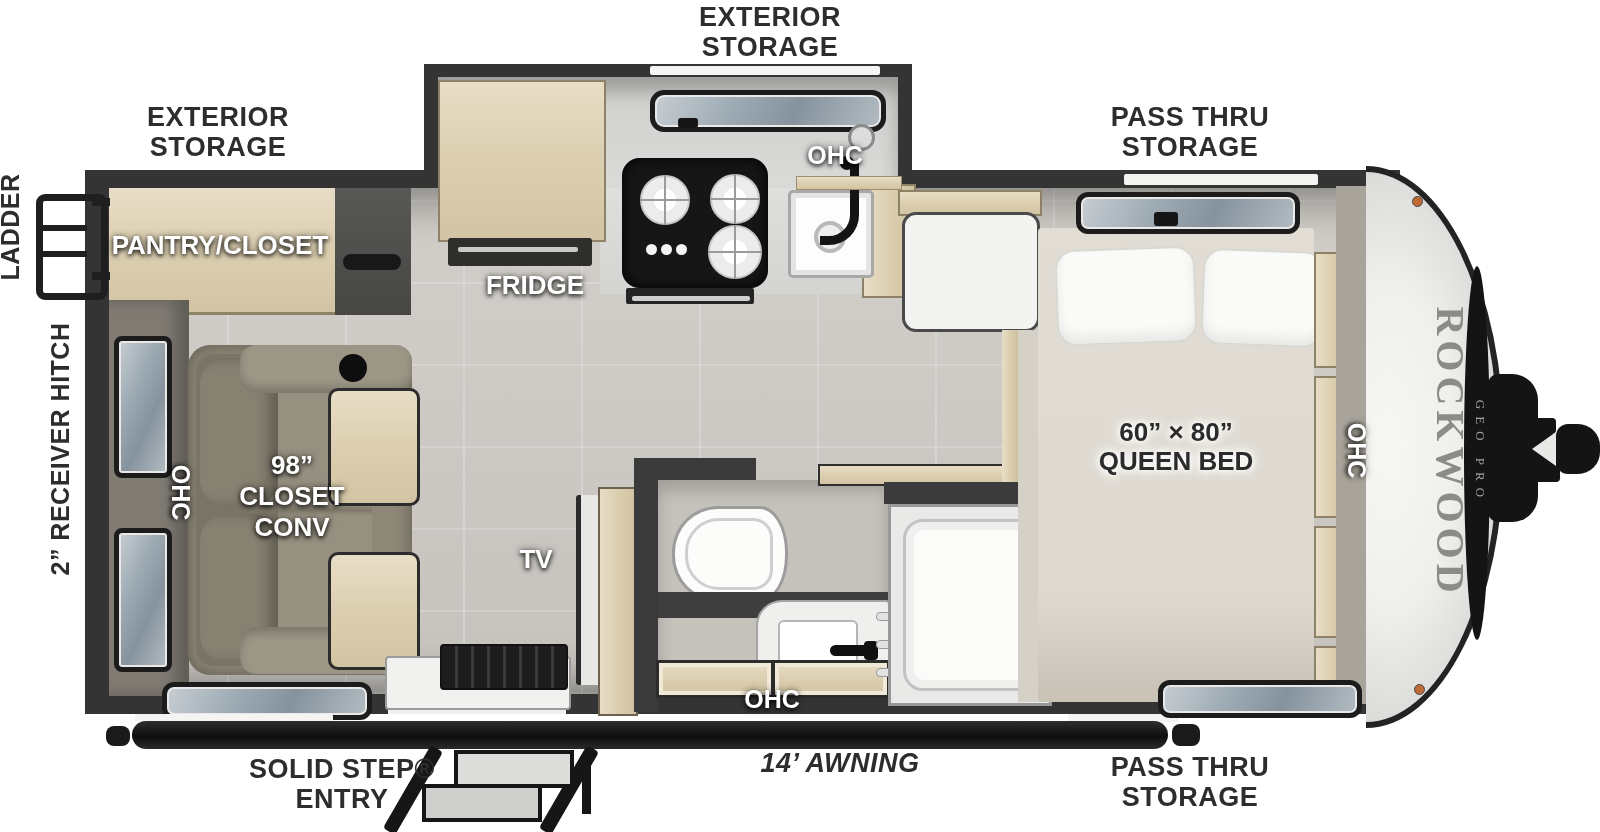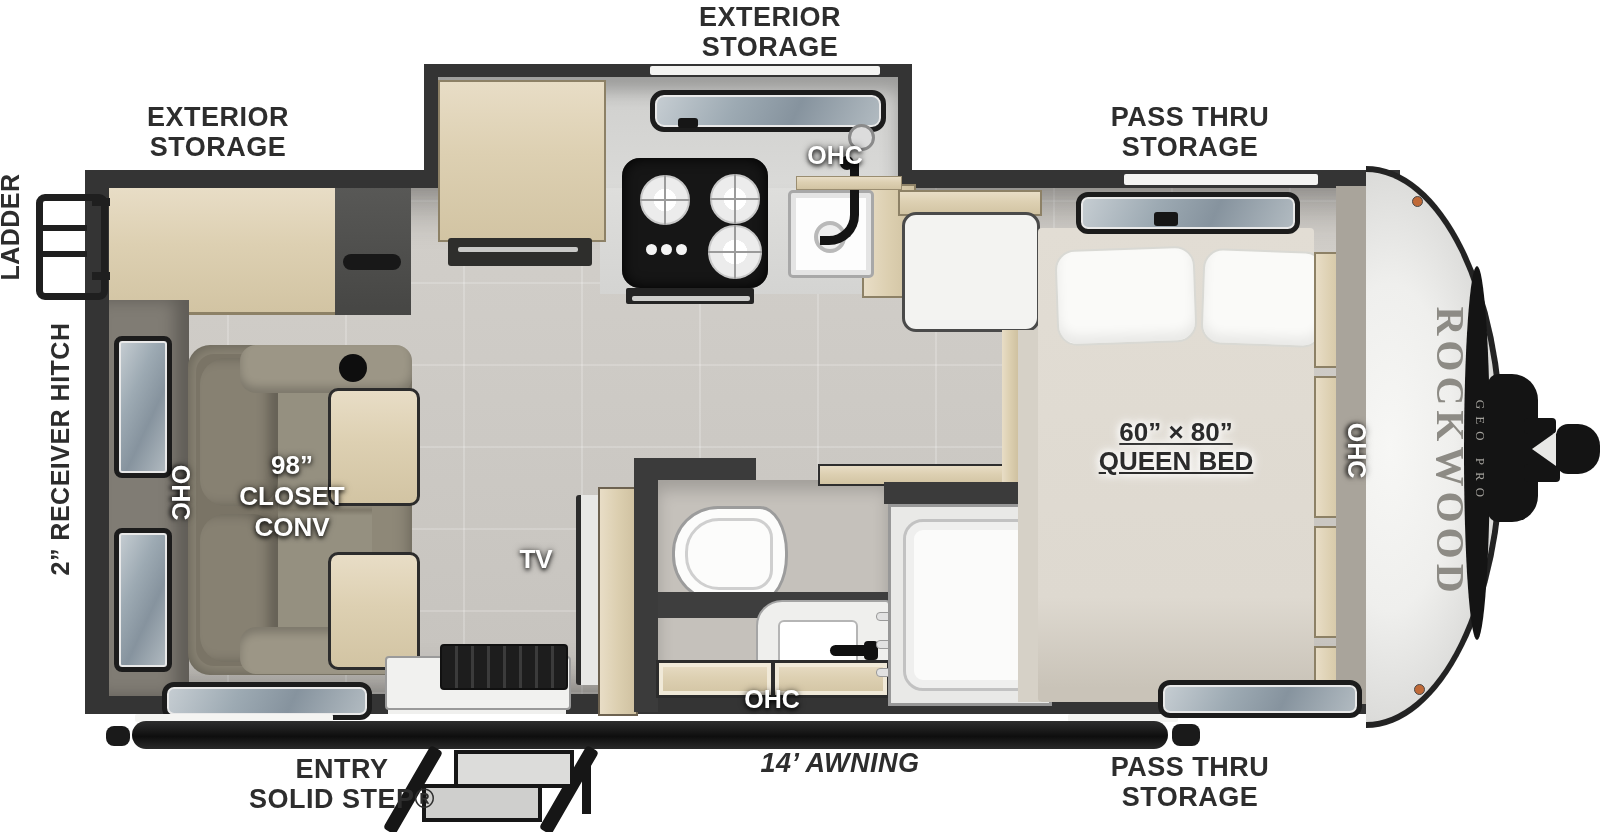--- a/index.html
+++ b/index.html
@@ -4,21 +4,21 @@
 <style>
   html,body{margin:0;padding:0;background:#ffffff;}
   .stage{position:relative;width:1600px;height:832px;background:#ffffff;overflow:hidden;
          font-family:"Liberation Sans", sans-serif;}
   .abs{position:absolute;}
   
   .lbl-ext{color:#2d2d2d;font-weight:bold;font-size:27px;line-height:30px;text-align:center;letter-spacing:.5px;white-space:nowrap;}
   .lbl-int{color:#ffffff;font-weight:bold;font-size:26px;line-height:31px;text-align:center;white-space:nowrap;
            text-shadow:0 2px 4px rgba(0,0,0,.85),0 0 7px rgba(0,0,0,.55);}
   .lbl-bed{color:#2b2b2b;font-weight:bold;font-size:26px;line-height:29px;text-align:center;white-space:nowrap;
-           text-shadow:0 0 6px #ffffff,0 0 10px #ffffff,0 0 14px #ffffff;text-decoration:underline;}
+           text-shadow:0 0 6px #ffffff,0 0 10px #ffffff,0 0 14px #ffffff;}
   .rot-ccw{transform:rotate(-90deg);}
   .rot-cw{transform:rotate(90deg);}
   
   .wall{background:#343434;}
   .floor{background-color:#cac7c2;
     background-image:
       repeating-linear-gradient(90deg, rgba(255,255,255,.20) 0 2px, rgba(255,255,255,0) 2px 118px),
       repeating-linear-gradient(0deg, rgba(255,255,255,.18) 0 2px, rgba(255,255,255,0) 2px 82px),
       linear-gradient(180deg,#d2cfca,#c6c3be);
     box-shadow:inset 0 26px 36px rgba(0,0,0,.20), inset 26px 0 34px rgba(0,0,0,.16),
@@ -211,27 +211,29 @@
   </div>
   <div class="abs lbl-ext" style="left:1060px;top:102px;width:260px;">
     <div>PASS THRU</div>
     <div>STORAGE</div>
   </div>
   <div class="abs lbl-ext" style="left:1060px;top:752px;width:260px;">
     <div>PASS THRU</div>
     <div>STORAGE</div>
   </div>
   <div class="abs lbl-ext" style="left:222px;top:754px;width:240px;">
+    <div>SOLID STEP®</div>
     <div>ENTRY</div>
-    <div>SOLID STEP®</div>
   </div>
   <div class="abs lbl-ext" style="left:700px;top:748px;width:280px;font-style:italic;">14’ AWNING</div>
   <div class="abs lbl-ext rot-ccw" style="left:-60px;top:212px;width:140px;font-size:25px;">LADDER</div>
   <div class="abs lbl-ext rot-ccw" style="left:-80px;top:434px;width:280px;font-size:25px;">2” RECEIVER HITCH</div>
 
+  <div class="abs lbl-int" style="left:105px;top:230px;width:230px;">PANTRY/CLOSET</div>
+  <div class="abs lbl-int" style="left:435px;top:270px;width:200px;">FRIDGE</div>
   <div class="abs lbl-int" style="left:790px;top:140px;width:90px;font-size:25px;">OHC</div>
   <div class="abs lbl-int rot-cw" style="left:125px;top:477px;width:110px;font-size:25px;">OHC</div>
   <div class="abs lbl-int" style="left:197px;top:450px;width:190px;">
     <div>98”</div>
     <div>CLOSET</div>
     <div>CONV</div>
   </div>
   <div class="abs lbl-int" style="left:496px;top:544px;width:80px;">TV</div>
   <div class="abs lbl-int" style="left:722px;top:684px;width:100px;font-size:25px;">OHC</div>
   <div class="abs lbl-int rot-cw" style="left:1304px;top:435px;width:104px;font-size:25px;">OHC</div>

